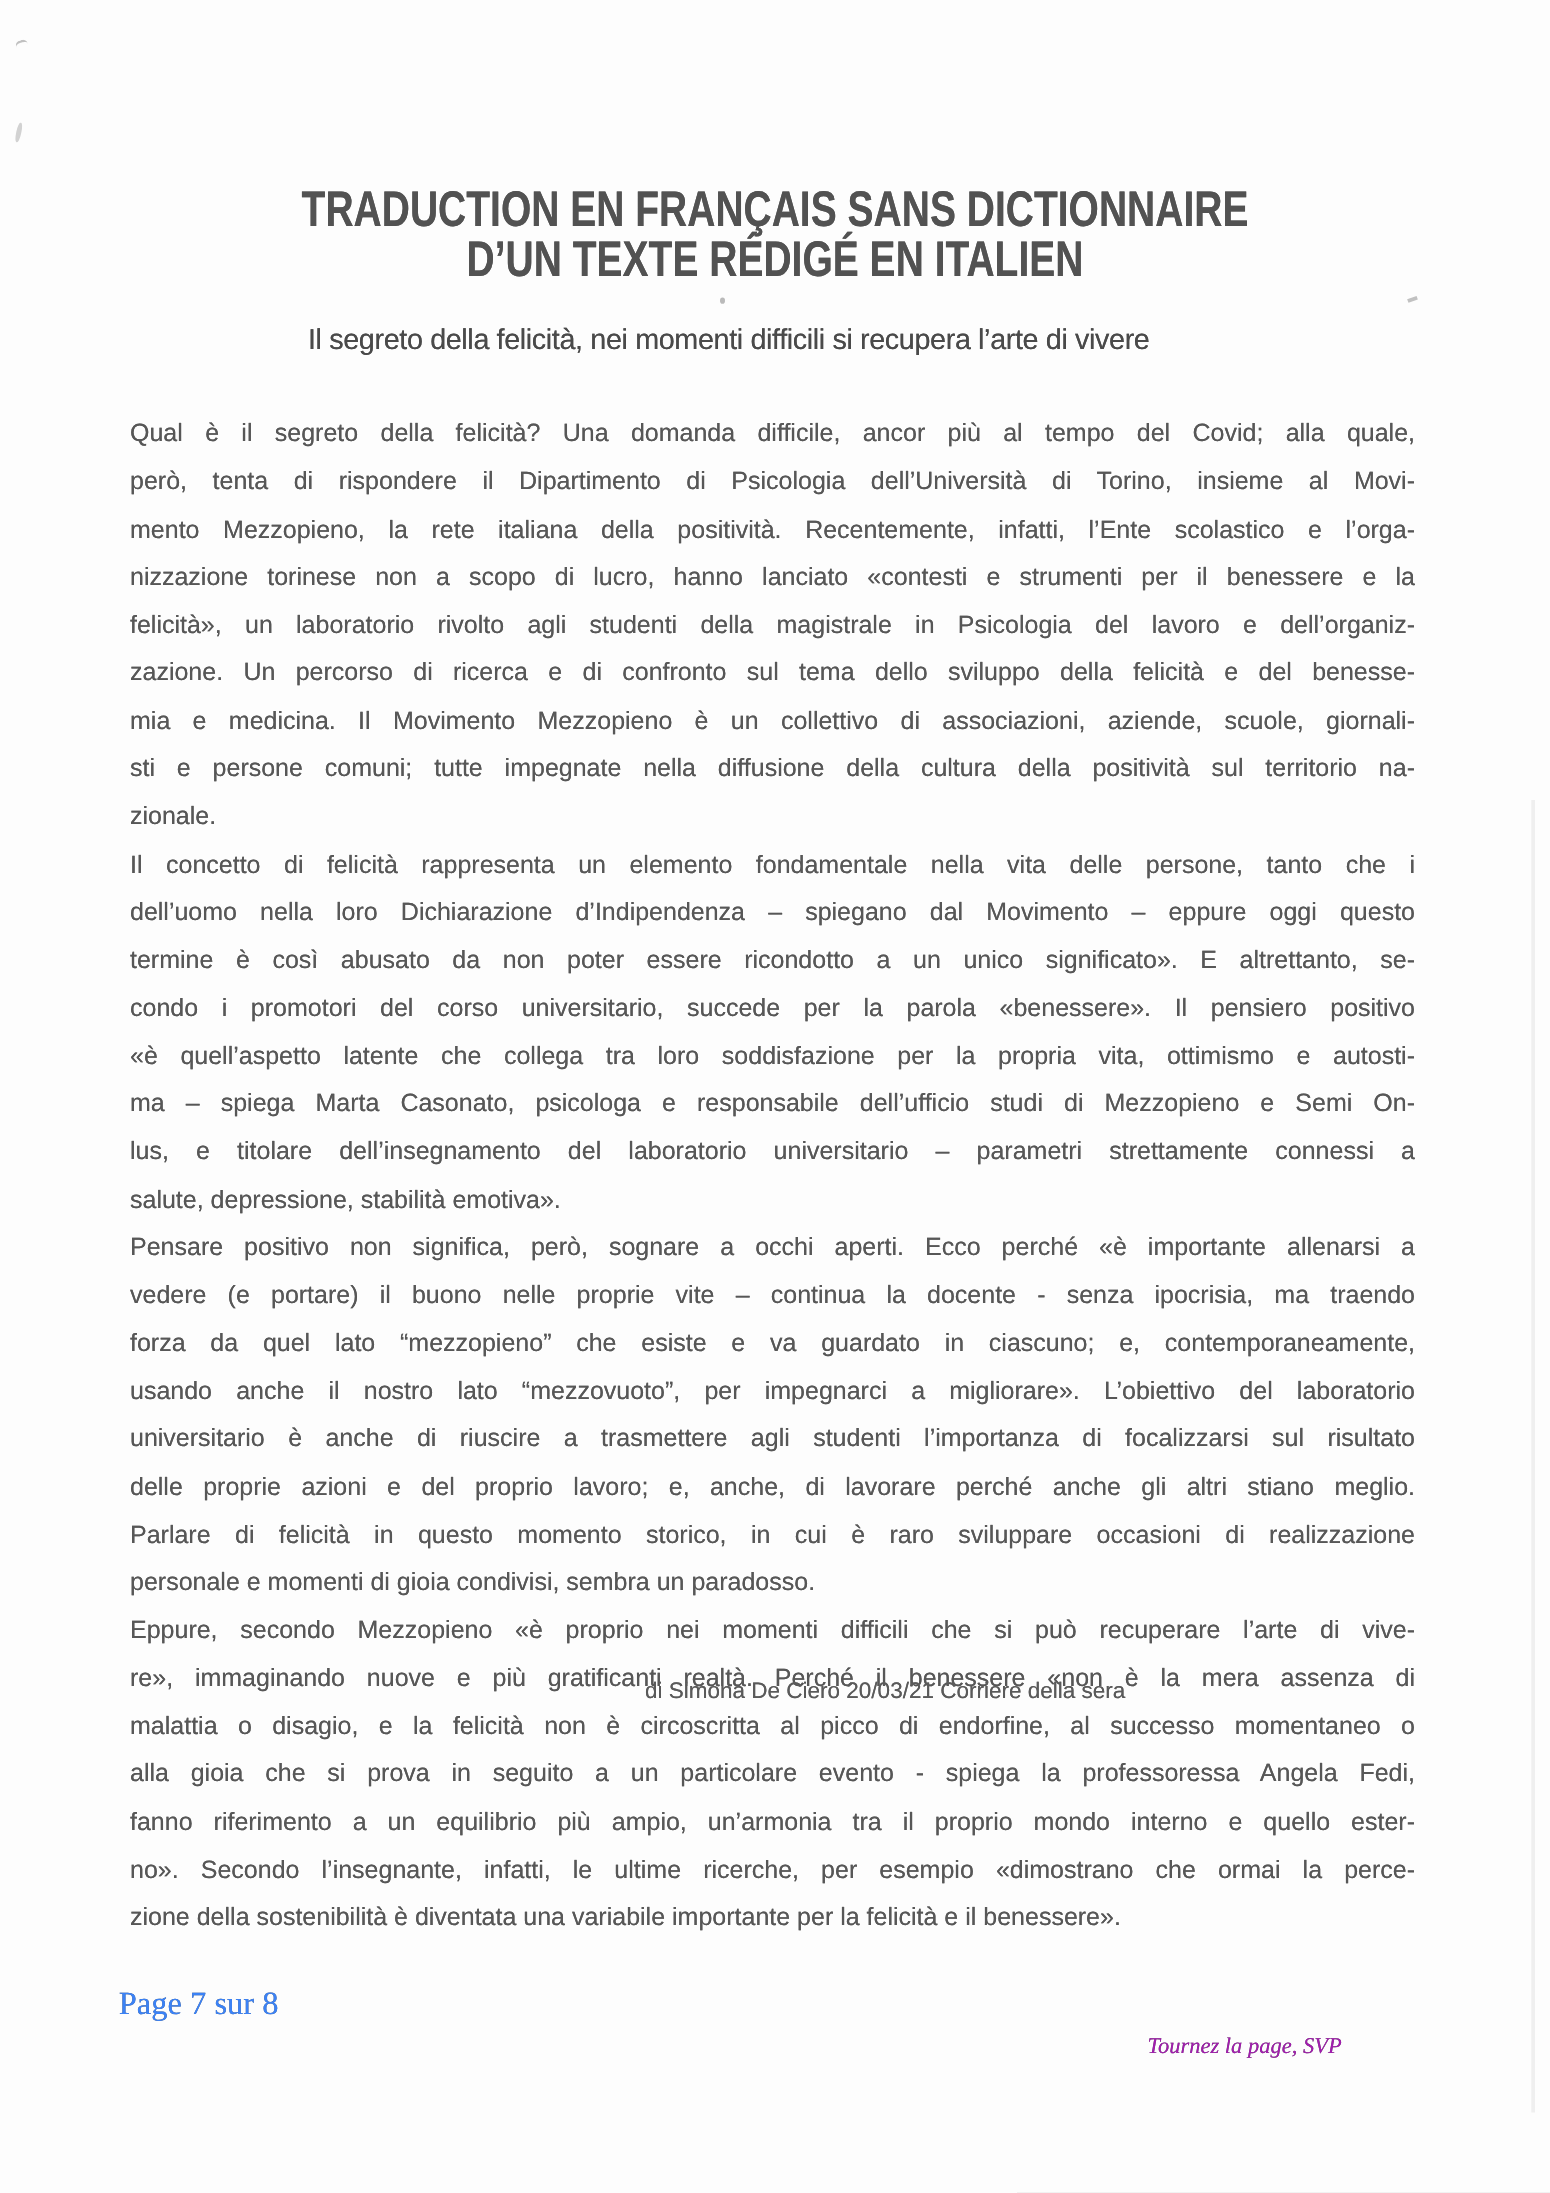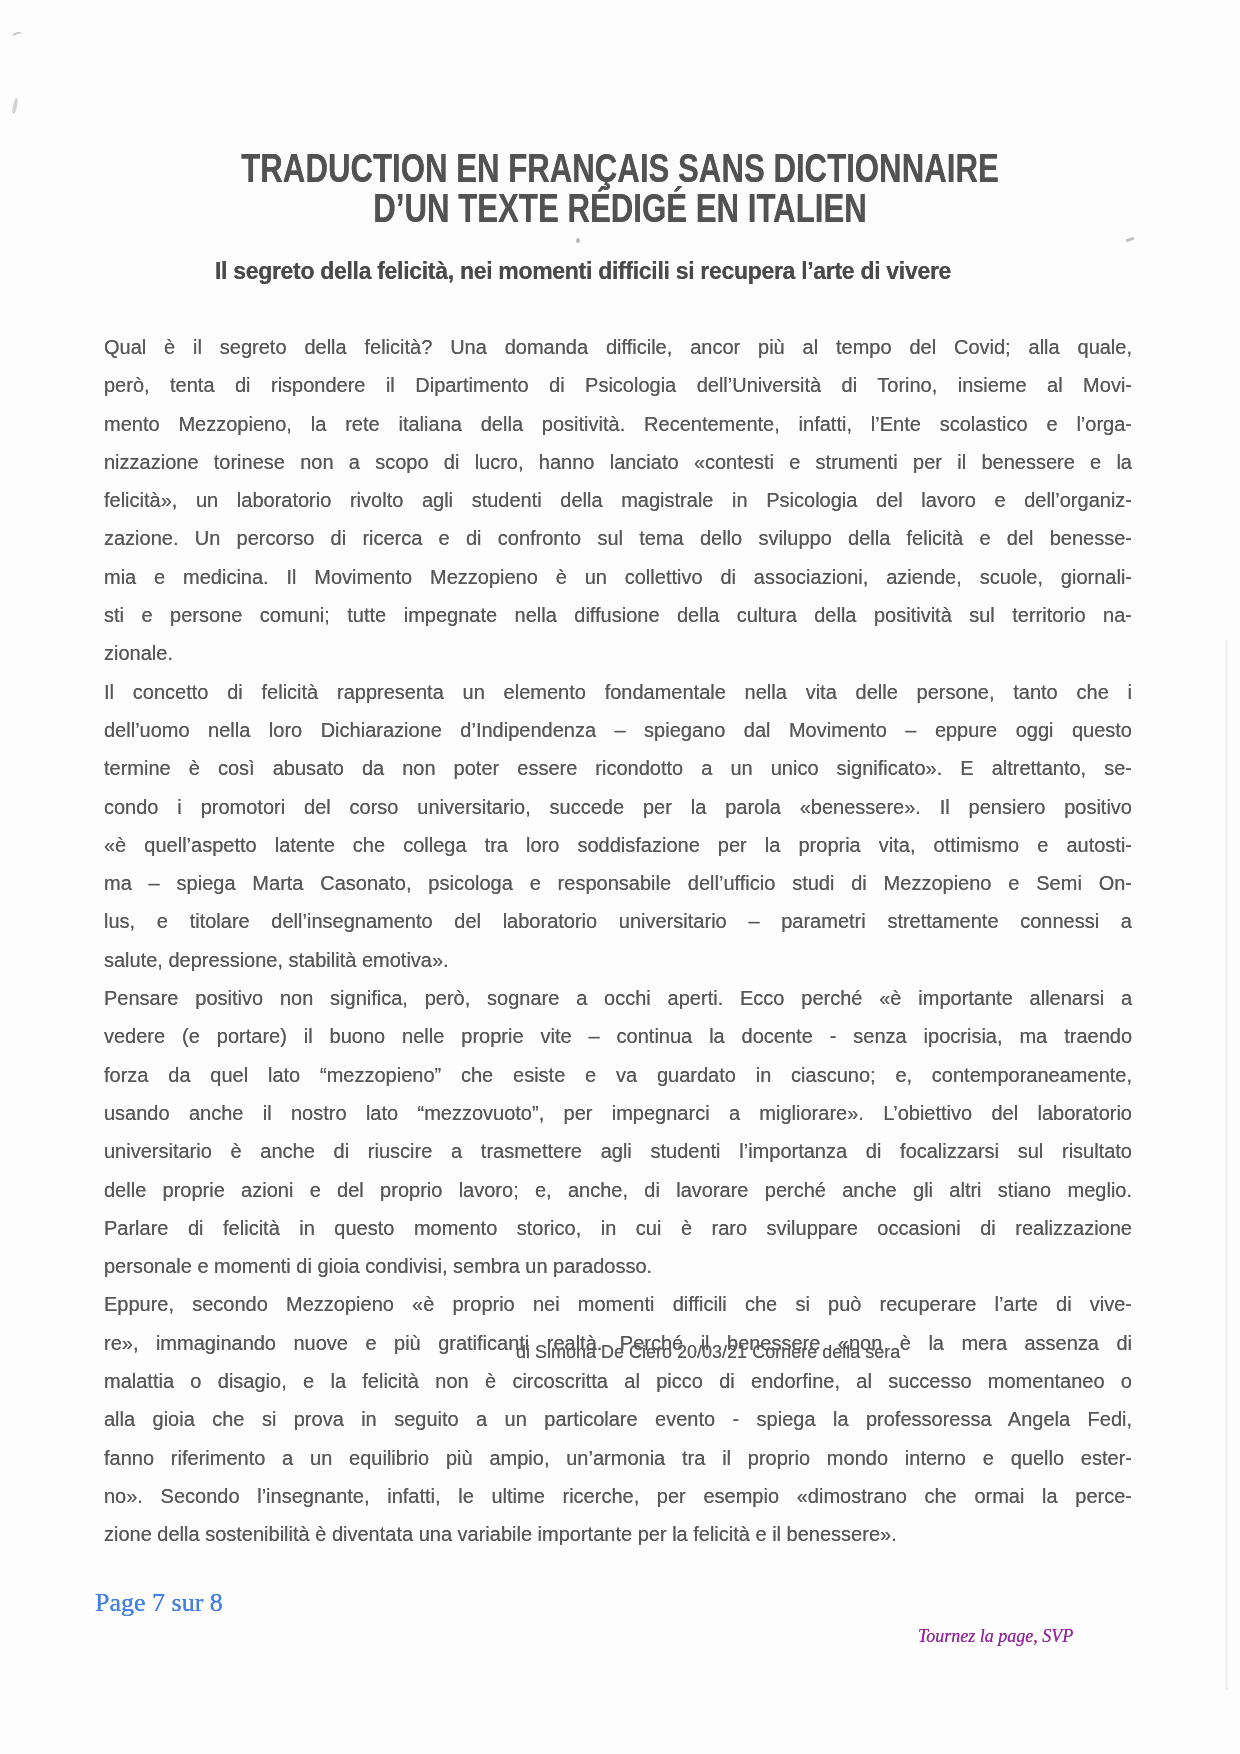--- a/index.html
+++ b/index.html
@@ -27,21 +27,21 @@
     text-shadow: 0 0 0.6px #6a6a6a;
   }
   .tline { display: block; transform: scaleX(0.78); }
   .subtitle {
     position: absolute;
     top: 257px;
     left: 0;
     width: 1166px;
     margin: 0;
     text-align: center;
-    font-weight: bold;
+    font-weight: normal;
     font-size: 23px;
     line-height: 28px;
     letter-spacing: -0.3px;
     color: #4a4a4a;
     text-shadow: 0 0 0.5px #5f5f5f;
   }
   
   .body-text {
     position: absolute;
     top: 322px;

